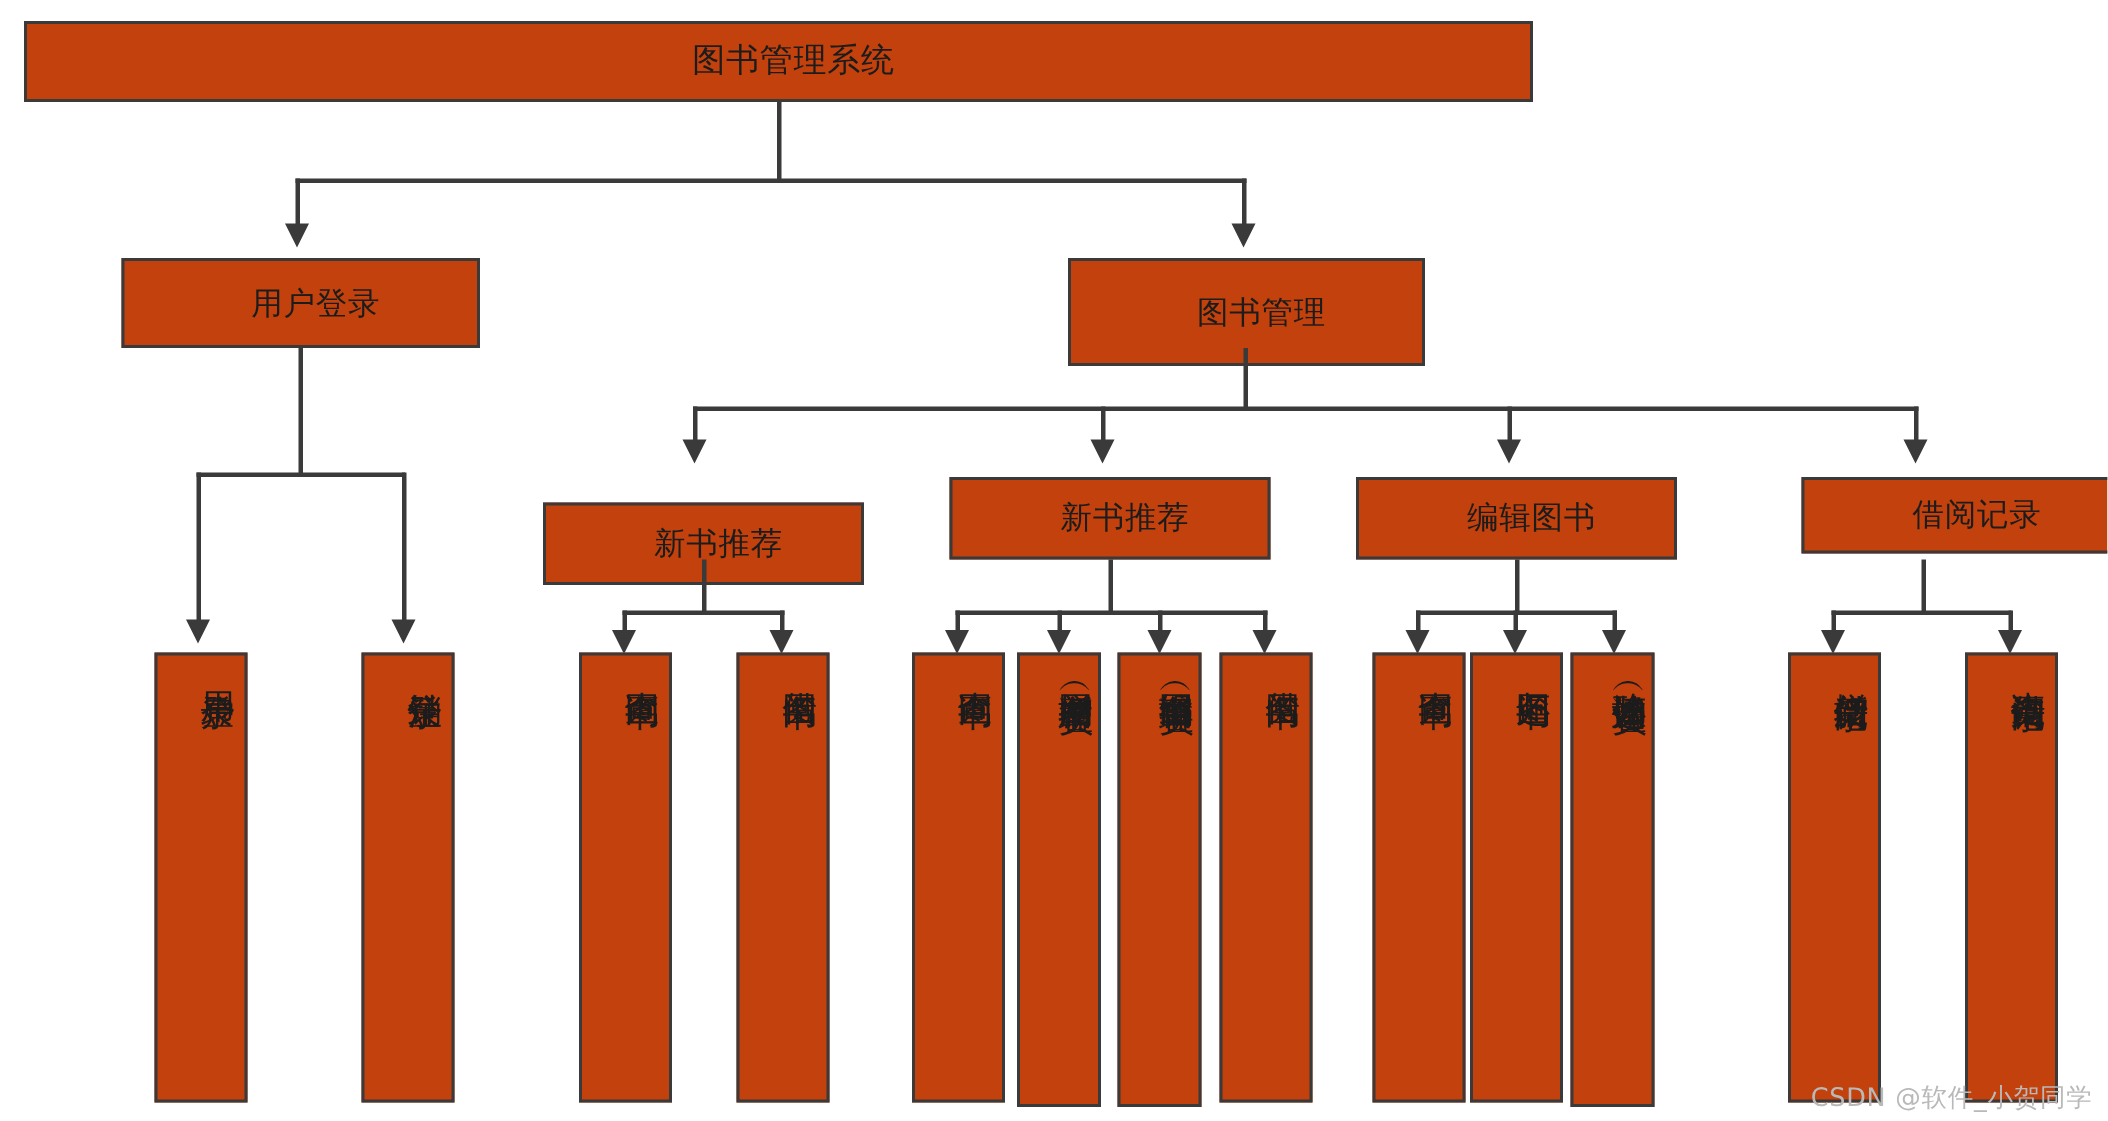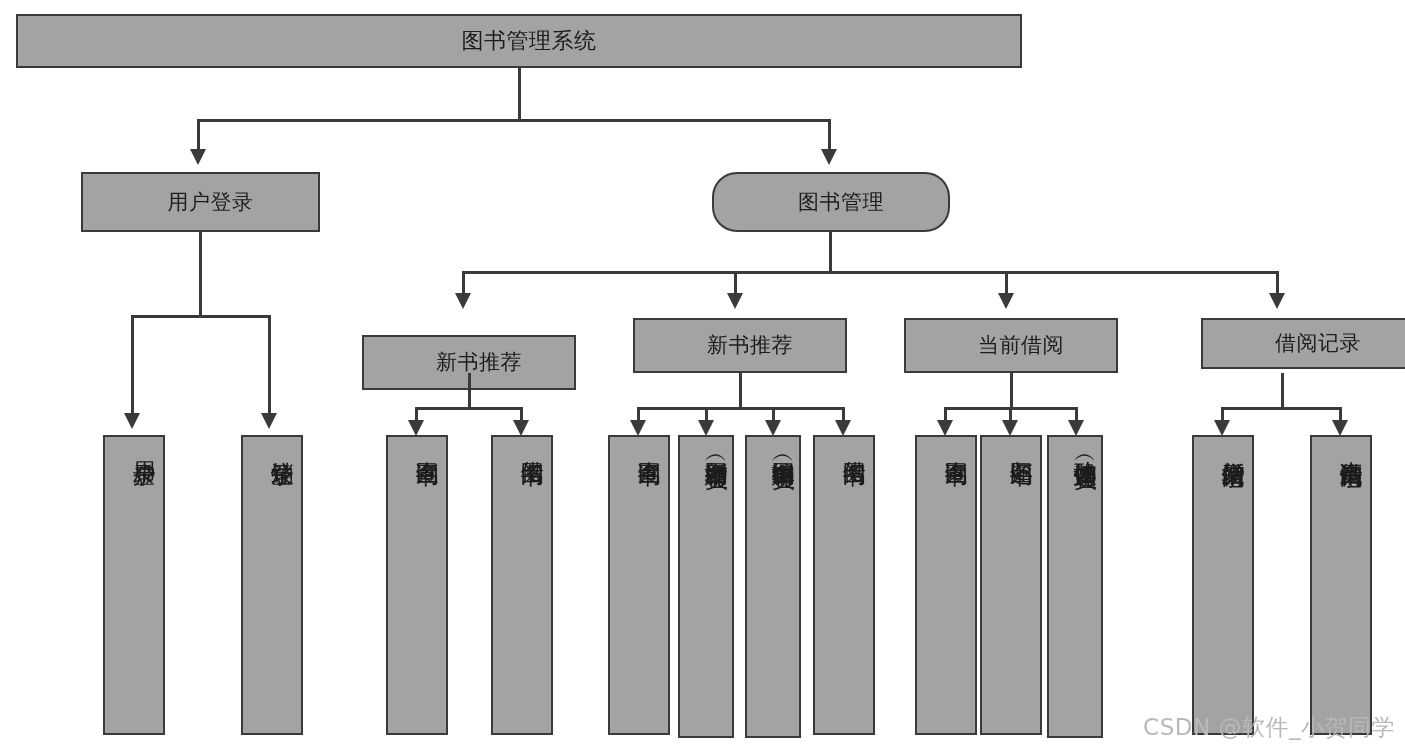--- a/index.html
+++ b/index.html
@@ -16,21 +16,21 @@
     width: 1405px;
     height: 747px;
     background: #ffffff;
     overflow: hidden;
   }
 
   
   .node {
     position: absolute;
     box-sizing: border-box;
-    background: #a3a3a3;
+    background: #c2410c;
     border: 2px solid #3a3a3a;
     display: flex;
     align-items: center;
     justify-content: center;
     color: #1c1c1c;
     padding-left: 20px;
   }
   .node.root {
     border-width: 2px;
   }
@@ -81,21 +81,21 @@
     border-left: 8px solid transparent;
     border-right: 8px solid transparent;
     border-top: 16px solid #3a3a3a;
   }
 
   
   #watermark {
     position: absolute;
     right: 10px;
     bottom: 4px;
-    font-size: 23px;
+    font-size: 17px;
     color: #b9b9b9;
     letter-spacing: 0.5px;
     white-space: nowrap;
     user-select: none;
   }
 </style>
 </head>
 <body>
 
 <div id="canvas">
@@ -111,21 +111,21 @@
   <div class="ln v" style="left:197px; top:119px; width:3px; height:32px;"></div>
   <div class="arrow" style="left:190px; top:149px;"></div>
 
   <div class="ln v" style="left:828px; top:119px; width:3px; height:32px;"></div>
   <div class="arrow" style="left:821px; top:149px;"></div>
 
   <div class="node horiz" style="left:81px; top:172px; width:239px; height:60px;">
     <span class="node-label">用户登录</span>
   </div>
 
-  <div class="node horiz" style="left:712px; top:172px; width:238px; height:60px;border-radius:25px;">
+  <div class="node horiz" style="left:712px; top:172px; width:238px; height:72px;">
     <span class="node-label">图书管理</span>
   </div>
 
   <div class="ln v" style="left:199px; top:232px; width:3px; height:84px;"></div>
   <div class="ln h" style="left:131px; top:315px; width:139px; height:3px;"></div>
   <div class="ln v" style="left:131px; top:315px; width:3px; height:100px;"></div>
   <div class="arrow" style="left:124px; top:413px;"></div>
   <div class="ln v" style="left:268px; top:315px; width:3px; height:100px;"></div>
   <div class="arrow" style="left:261px; top:413px;"></div>
 
@@ -140,21 +140,21 @@
   <div class="ln v" style="left:1276px; top:271px; width:3px; height:24px;"></div>
   <div class="arrow" style="left:1269px; top:293px;"></div>
 
   <div class="node horiz" style="left:362px; top:335px; width:214px; height:55px;">
     <span class="node-label">新书推荐</span>
   </div>
   <div class="node horiz" style="left:633px; top:318px; width:214px; height:55px;">
     <span class="node-label">新书推荐</span>
   </div>
   <div class="node horiz" style="left:904px; top:318px; width:214px; height:55px;">
-    <span class="node-label">当前借阅</span>
+    <span class="node-label">编辑图书</span>
   </div>
   <div class="node horiz" style="left:1201px; top:318px; width:214px; height:51px;">
     <span class="node-label">借阅记录</span>
   </div>
 
   <div class="ln v" style="left:468px; top:373px; width:3px; height:36px;"></div>
   <div class="ln h" style="left:415px; top:407px; width:108px; height:3px;"></div>
   <div class="ln v" style="left:415px; top:407px; width:3px; height:16px;"></div>
   <div class="arrow" style="left:408px; top:420px;"></div>
   <div class="ln v" style="left:520px; top:407px; width:3px; height:16px;"></div>

